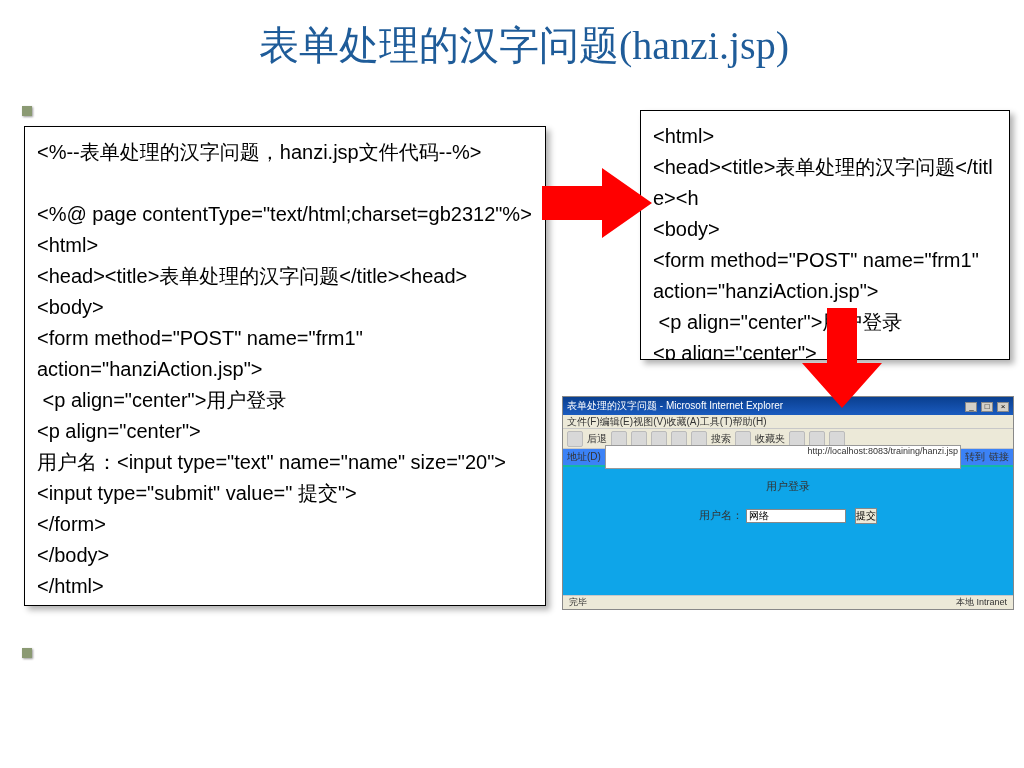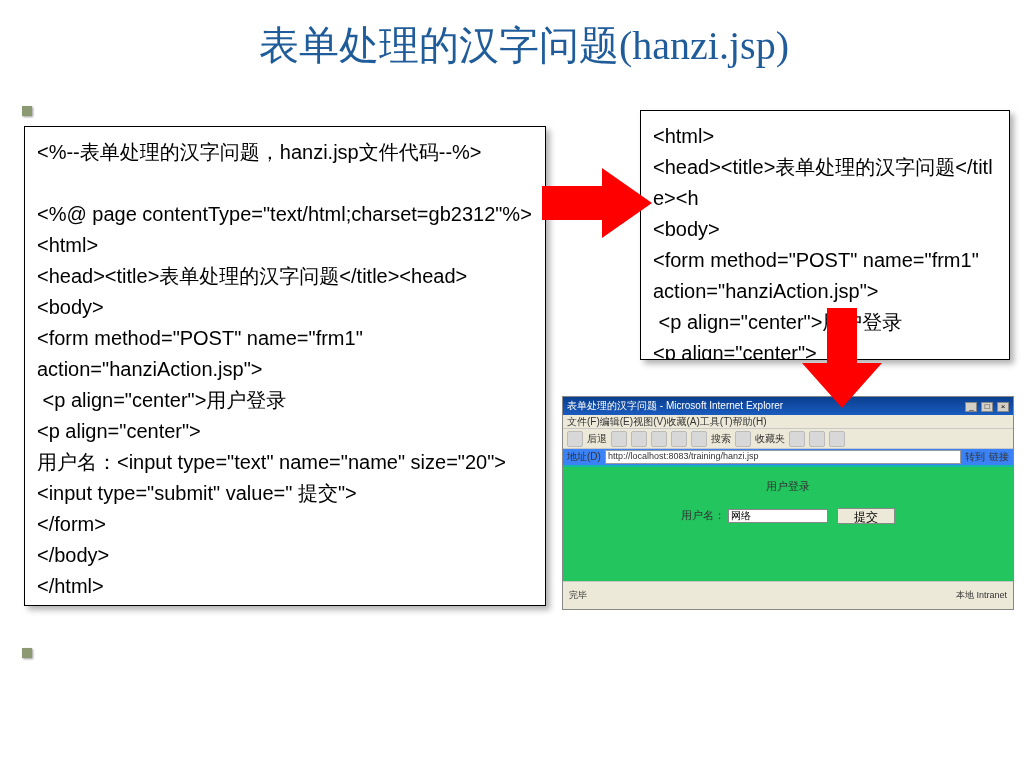--- a/index.html
+++ b/index.html
@@ -109,55 +109,56 @@
     border-bottom: 2px solid #14b8a6;
     display: flex;
     align-items: center;
     padding: 0 4px;
     gap: 4px;
   }
   .browser .addrbar .url {
     flex: 1;
     background: #fff;
     border: 1px solid #999;
-    height: 14px;
+    height: 24px;
     font-size: 9px;
     padding: 0 2px;
     overflow: hidden;
     white-space: nowrap;
+    text-align: right;
   }
   .browser .content {
-    background: #22c55e;
+    background: #0ea5e9;
     height: 128px;
     text-align: center;
     padding-top: 12px;
     font-size: 11px;
   }
   .browser .content .lbl { margin-top: 14px; }
   .browser .content input.txt {
     border: 1px solid #888;
     height: 14px;
     width: 100px;
     font-size: 10px;
     vertical-align: middle;
     padding: 0 2px;
   }
   .browser .content button.sub {
     border: 1px solid #888;
     background: #ece9d8;
-    font-size: 12px;
+    font-size: 10px;
     height: 16px;
-    padding: 0 16px;
+    padding: 0 0;
     vertical-align: middle;
     margin-left: 6px;
   }
   .browser .statusbar {
     position: absolute;
     bottom: 0; left: 0; right: 0;
-    height: 28px;
+    height: 14px;
     background: #ece9d8;
     border-top: 1px solid #c8c8c8;
     display: flex;
     align-items: center;
     justify-content: flex-end;
     padding: 0 6px;
     gap: 6px;
     font-size: 9px;
   }
   .winbtns span {

